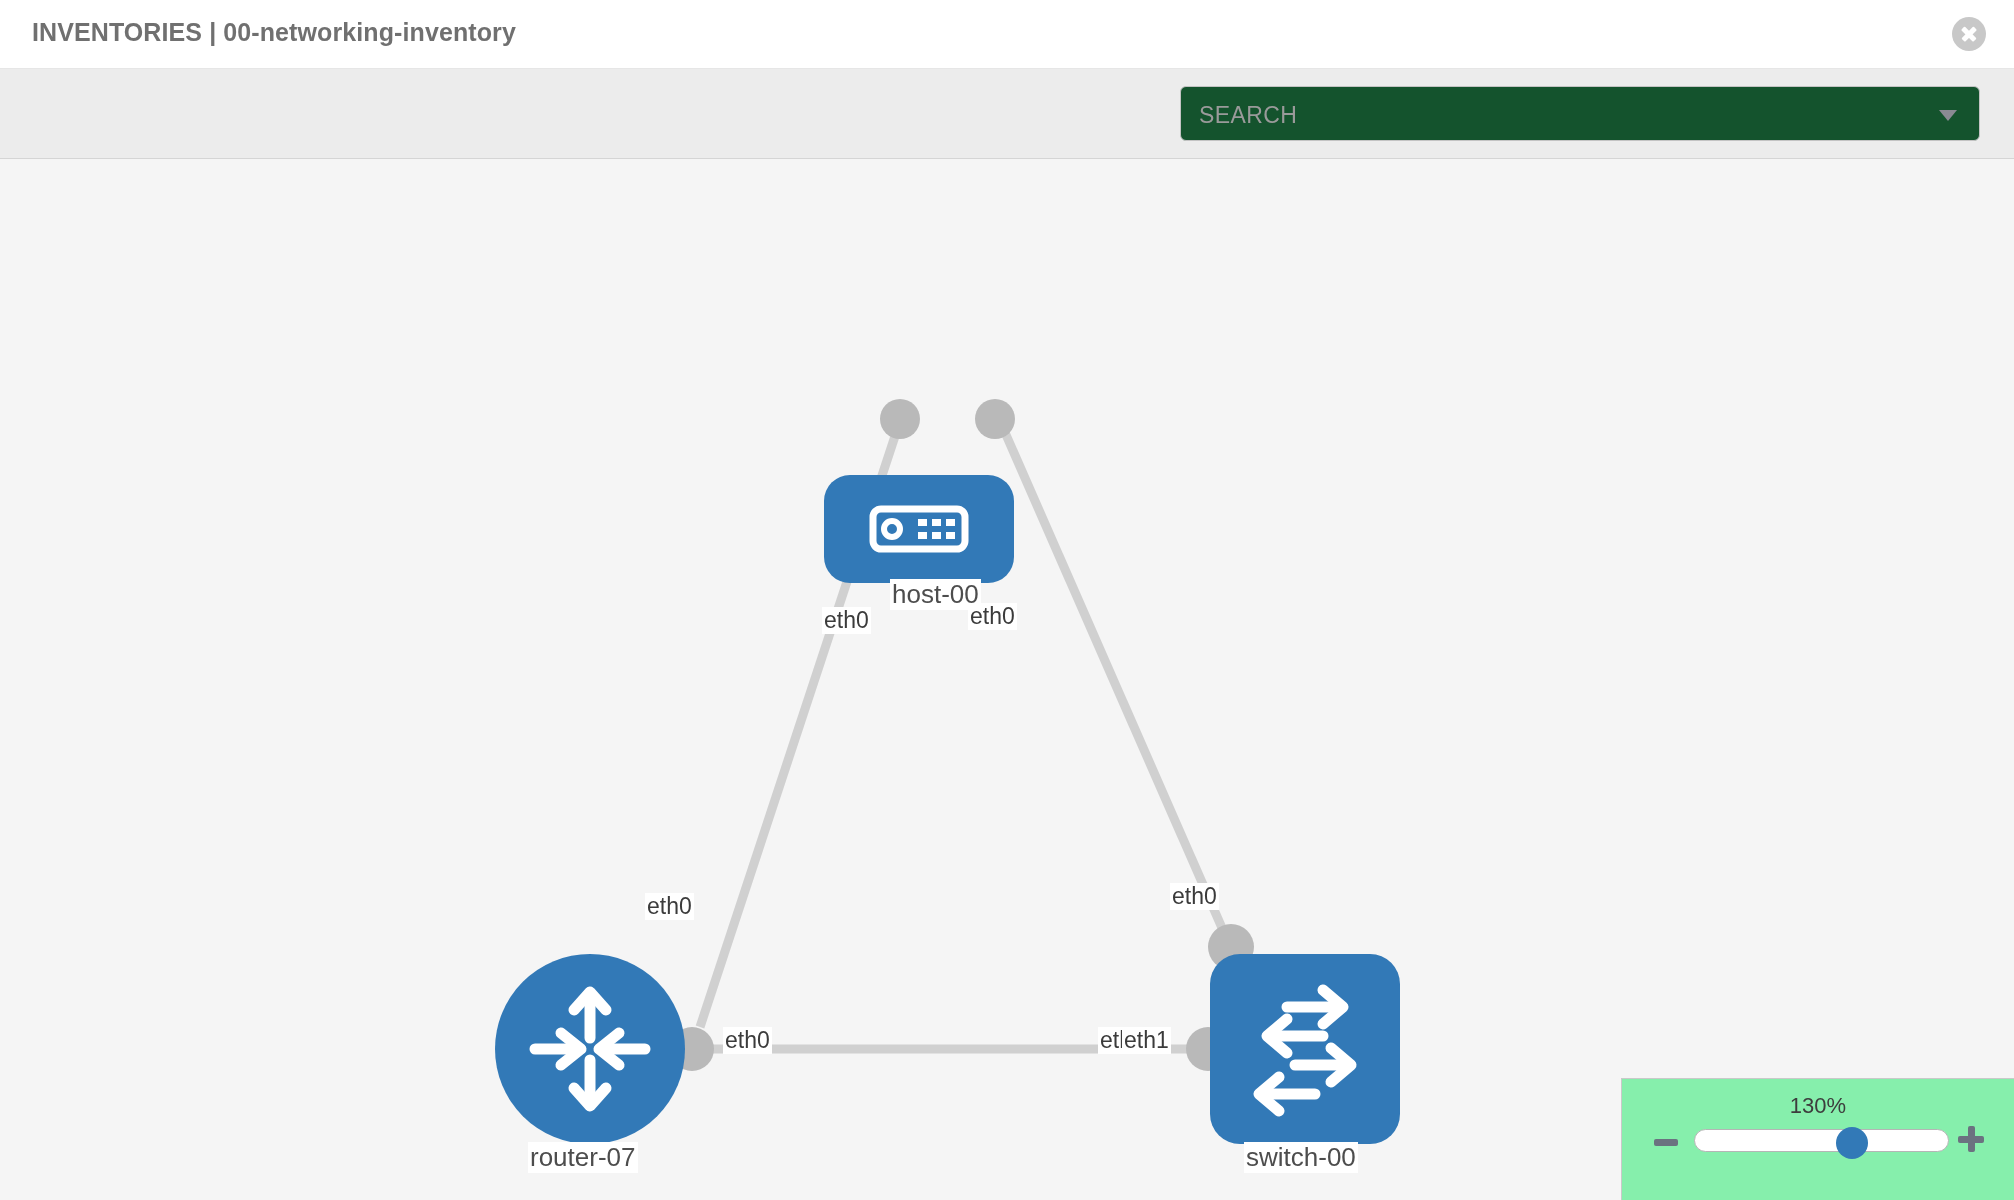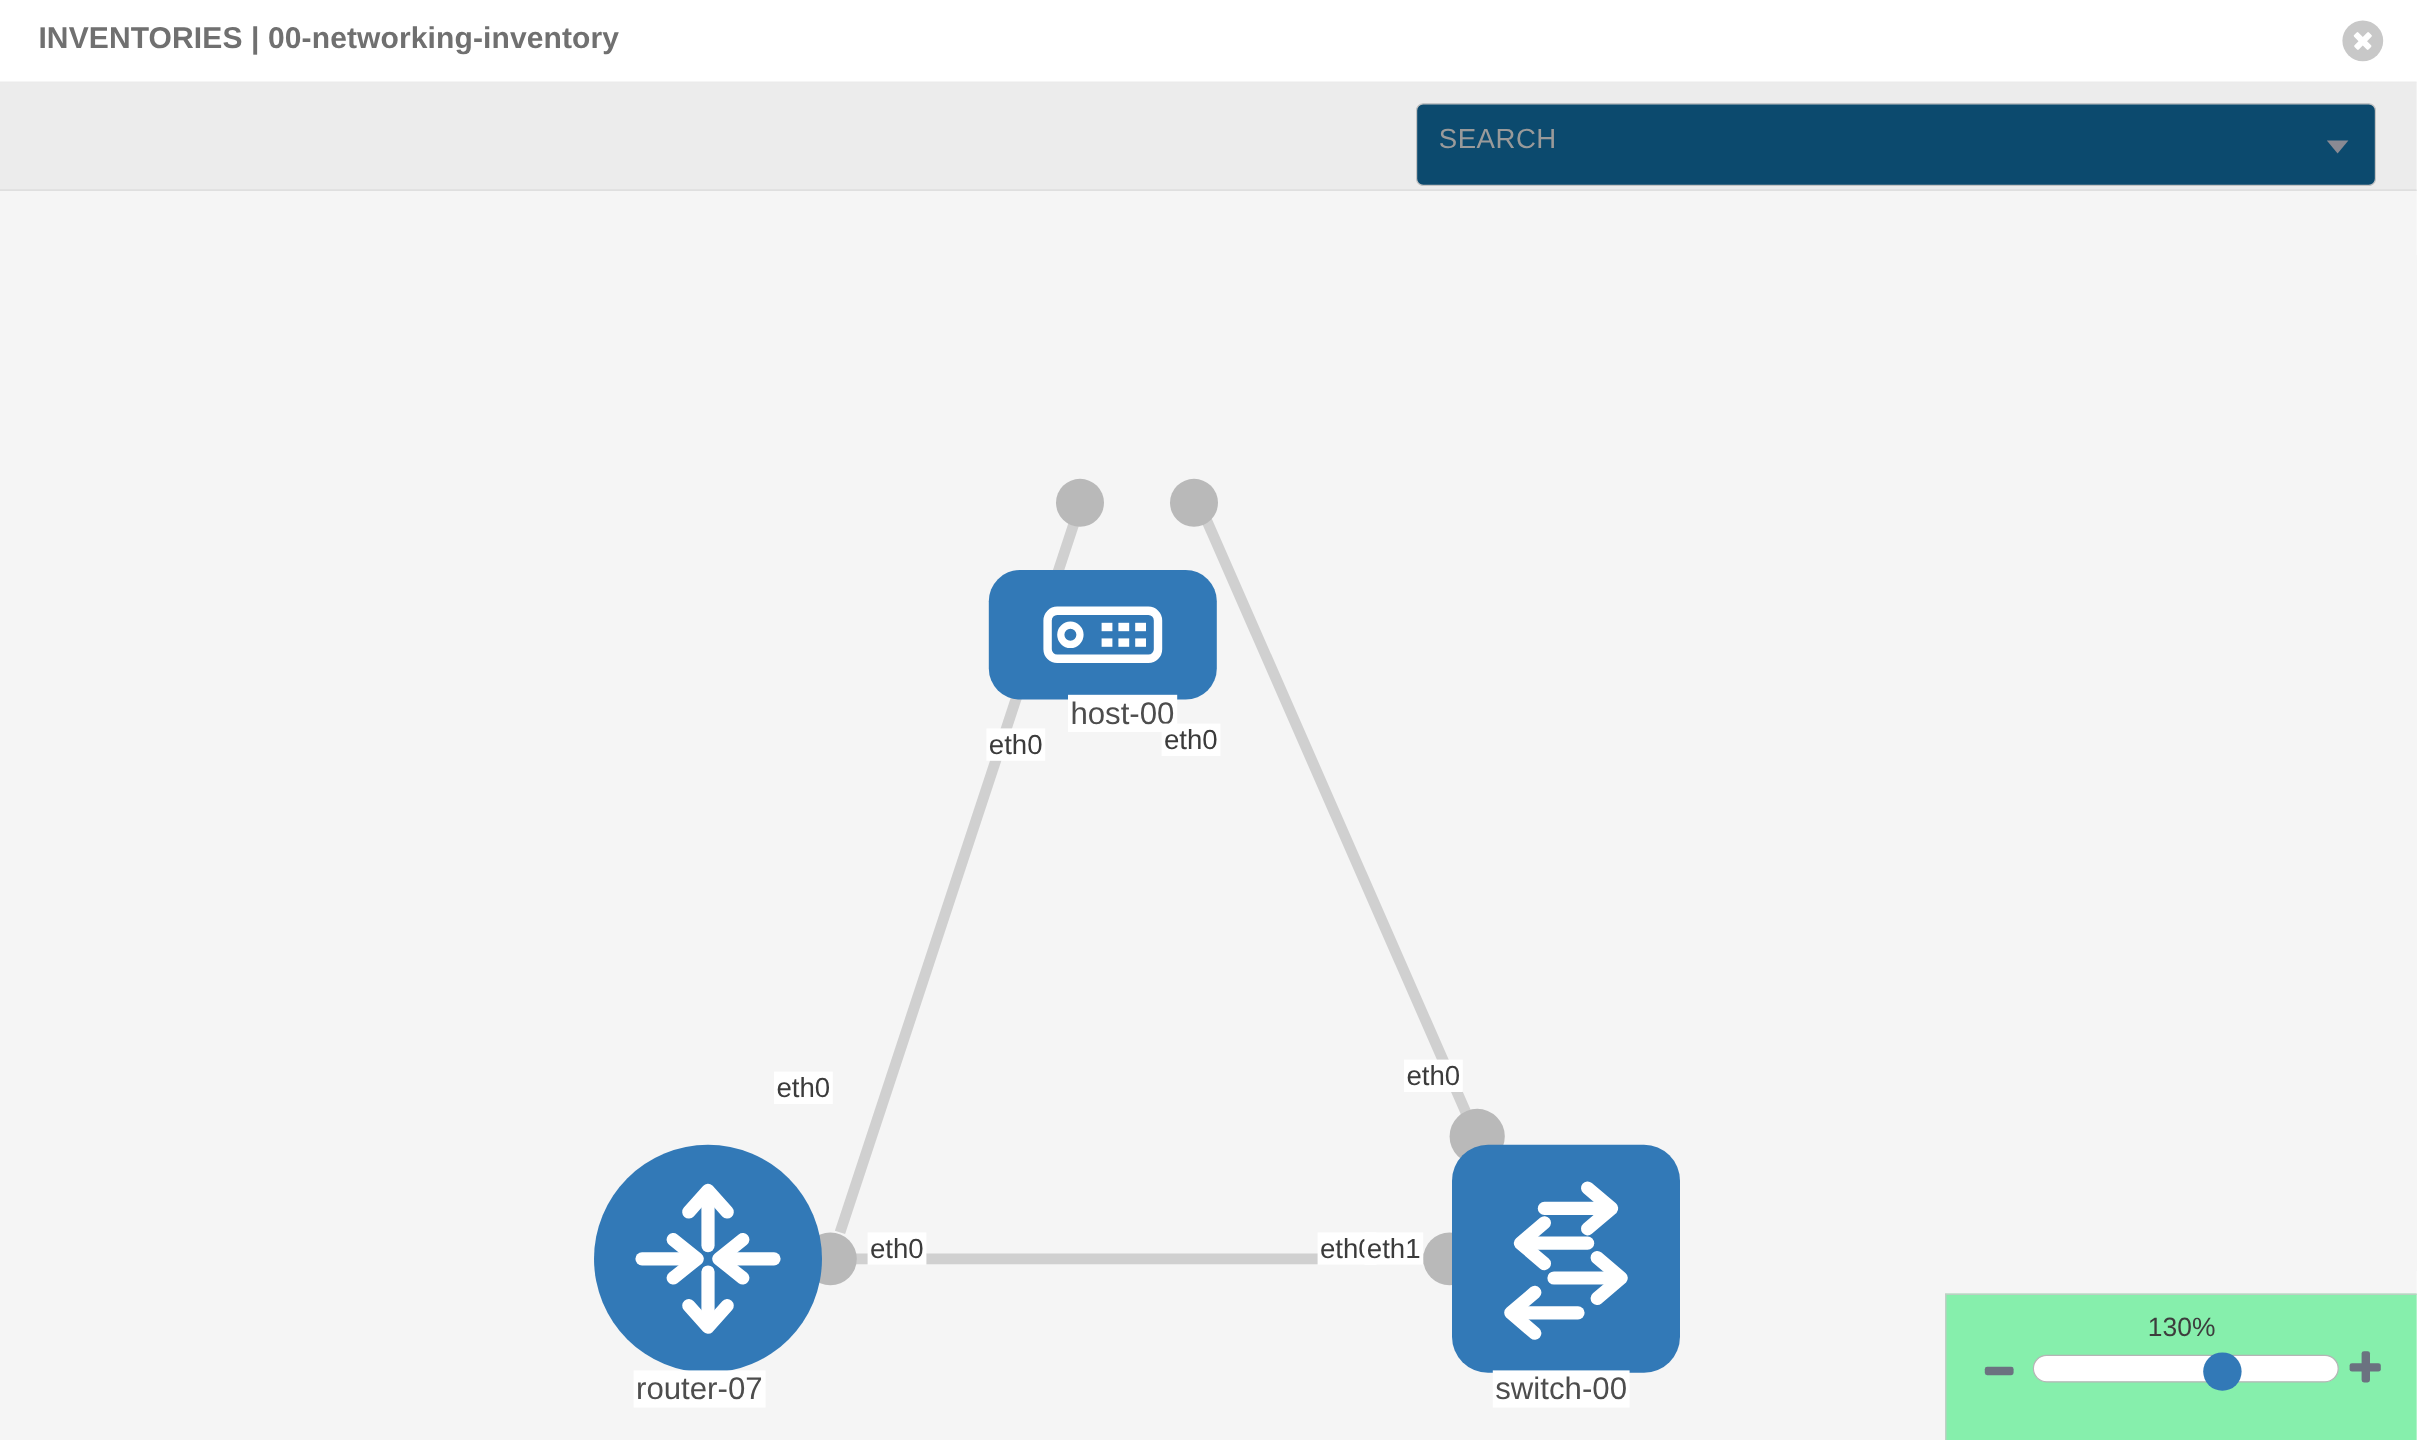--- a/index.html
+++ b/index.html
@@ -109,22 +109,22 @@
     cursor: pointer;
   }
   .tool-icon.wrench { left: 1040px; }
   .tool-icon.key    { left: 1108px; }
 
   .search-select {
     position: absolute;
     left: 1180px;
     top: 17px;
     width: 800px;
-    height: 69px;
-    background: #0c4a6e;
+    height: 55px;
+    background: #14532d;
     border: 1px solid #c3c3c3;
     border-radius: 6px;
     box-sizing: border-box;
     cursor: text;
     padding-left: 34px;
   }
   .search-select .label {
     position: absolute;
     left: 18px;
     top: 15px;
@@ -354,21 +354,21 @@
       </div>
       <div class="node-label" style="left:34px; top:188px;">switch-00</div>
     </div>
 
     <div class="edge-label" style="left:822px;  top:448px;">eth0</div>
     <div class="edge-label" style="left:968px;  top:444px;">eth0</div>
     <div class="edge-label" style="left:645px;  top:734px;">eth0</div>
     <div class="edge-label" style="left:1170px; top:724px;">eth0</div>
     <div class="edge-label" style="left:723px;  top:868px;">eth0</div>
     <div class="edge-label" style="left:1098px; top:868px;">eth0</div>
-    <div class="edge-label" style="left:1122px; top:868px; z-index:6;margin-left:15px;">eth1</div>
+    <div class="edge-label" style="left:1122px; top:868px; z-index:6;">eth1</div>
   </div>
 
   <div class="zoom-panel">
     <div class="zoom-value">130%</div>
     <div class="zoom-minus"></div>
     <div class="zoom-track"></div>
     <div class="zoom-thumb" id="zoom-thumb" style="left: 230.1px; background: rgb(50, 121, 183);"></div>
     <div class="zoom-plus">
       <span class="h"></span>
       <span class="v"></span>

